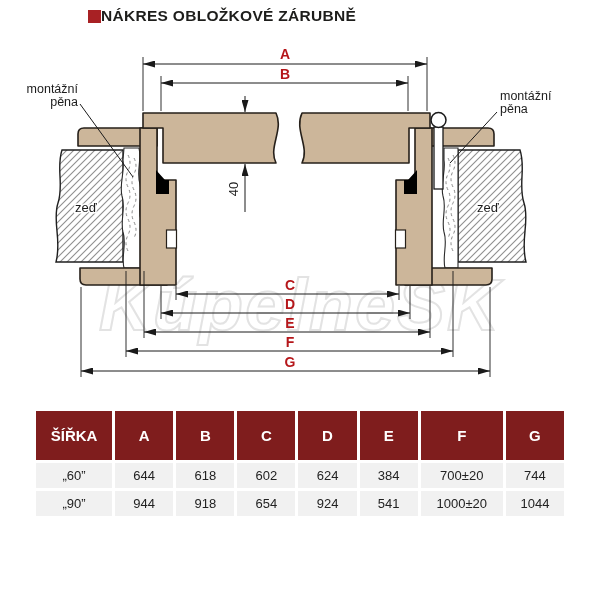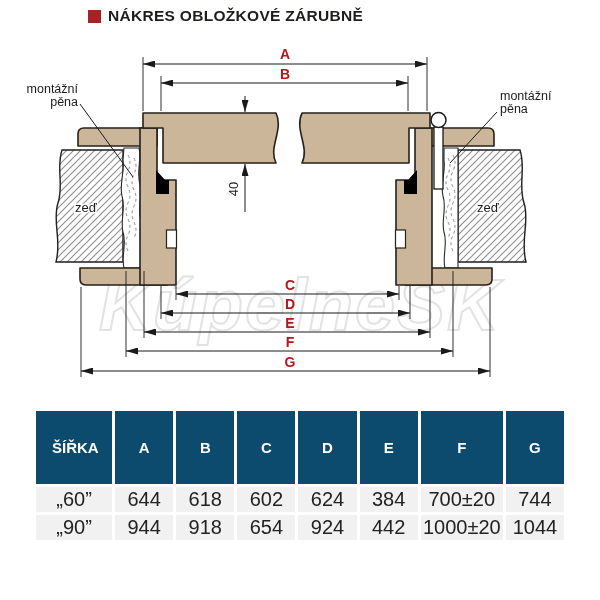--- a/index.html
+++ b/index.html
@@ -1,33 +1,33 @@
 <!DOCTYPE html>
 <html><head>
 <meta charset="utf-8">
 <style>
   html,body{margin:0;padding:0;background:#ffffff;}
   .page{position:relative;width:600px;height:600px;background:#fff;overflow:hidden;
         font-family:"Liberation Sans",sans-serif;}
-  .title-row{position:absolute;left:88px;top:7px;display:flex;align-items:center;gap:7px;}
+  .title-row{position:absolute;left:88px;top:7px;display:flex;align-items:center;}
   .bullet{width:13px;height:13px;background:#a82124;display:inline-block;}
   .title{margin:0;font-size:15.5px;font-weight:bold;color:#1d1d1b;letter-spacing:.3px;}
   svg{position:absolute;left:0;top:40px;}
   svg text{font-family:"Liberation Sans",sans-serif;}
   .dimletter{fill:#b5161a;font-weight:bold;font-size:14px;text-anchor:middle;}
   .lbl{fill:#1c1c1c;font-size:12.5px;}
   .zed{fill:#1c1c1c;font-size:13px;paint-order:stroke;stroke:#ffffff;stroke-width:3px;}
   .wm{fill:none;stroke:#e3e3e3;stroke-width:2px;font-size:72px;font-style:italic;
       font-weight:bold;text-anchor:middle;letter-spacing:2px;}
   .dimnum{fill:#1a1a1a;font-size:13px;text-anchor:middle;}
   .tbl{position:absolute;left:33px;top:408px;width:534px;border-collapse:separate;
        border-spacing:3px;table-layout:fixed;}
-  .tbl th{background:#0c4a6e;color:#ffffff;font-weight:bold;font-size:15px;
-          height:41px;text-align:center;padding:16px;}
-  .tbl td{background:#f1f1f1;color:#222;font-size:20px;height:25px;
+  .tbl th{background:#7f1d1d;color:#ffffff;font-weight:bold;font-size:15px;
+          height:41px;text-align:center;padding:4px;}
+  .tbl td{background:#f1f1f1;color:#222;font-size:13px;height:25px;
           text-align:center;padding:0;}
   .c0{width:76px;} .cn{width:58px;} .cf{width:82px;}
 </style>
 </head>
 <body>
 
 <div class="page">
 
   <header class="title-row">
     <span class="bullet"></span>
@@ -152,19 +152,19 @@
         <td>384</td>
         <td>700±20</td>
         <td>744</td>
       </tr>
       <tr>
         <td>„90”</td>
         <td>944</td>
         <td>918</td>
         <td>654</td>
         <td>924</td>
-        <td>442</td>
+        <td>541</td>
         <td>1000±20</td>
         <td>1044</td>
       </tr>
     </tbody>
   </table>
 </div>
 
 </body></html>

